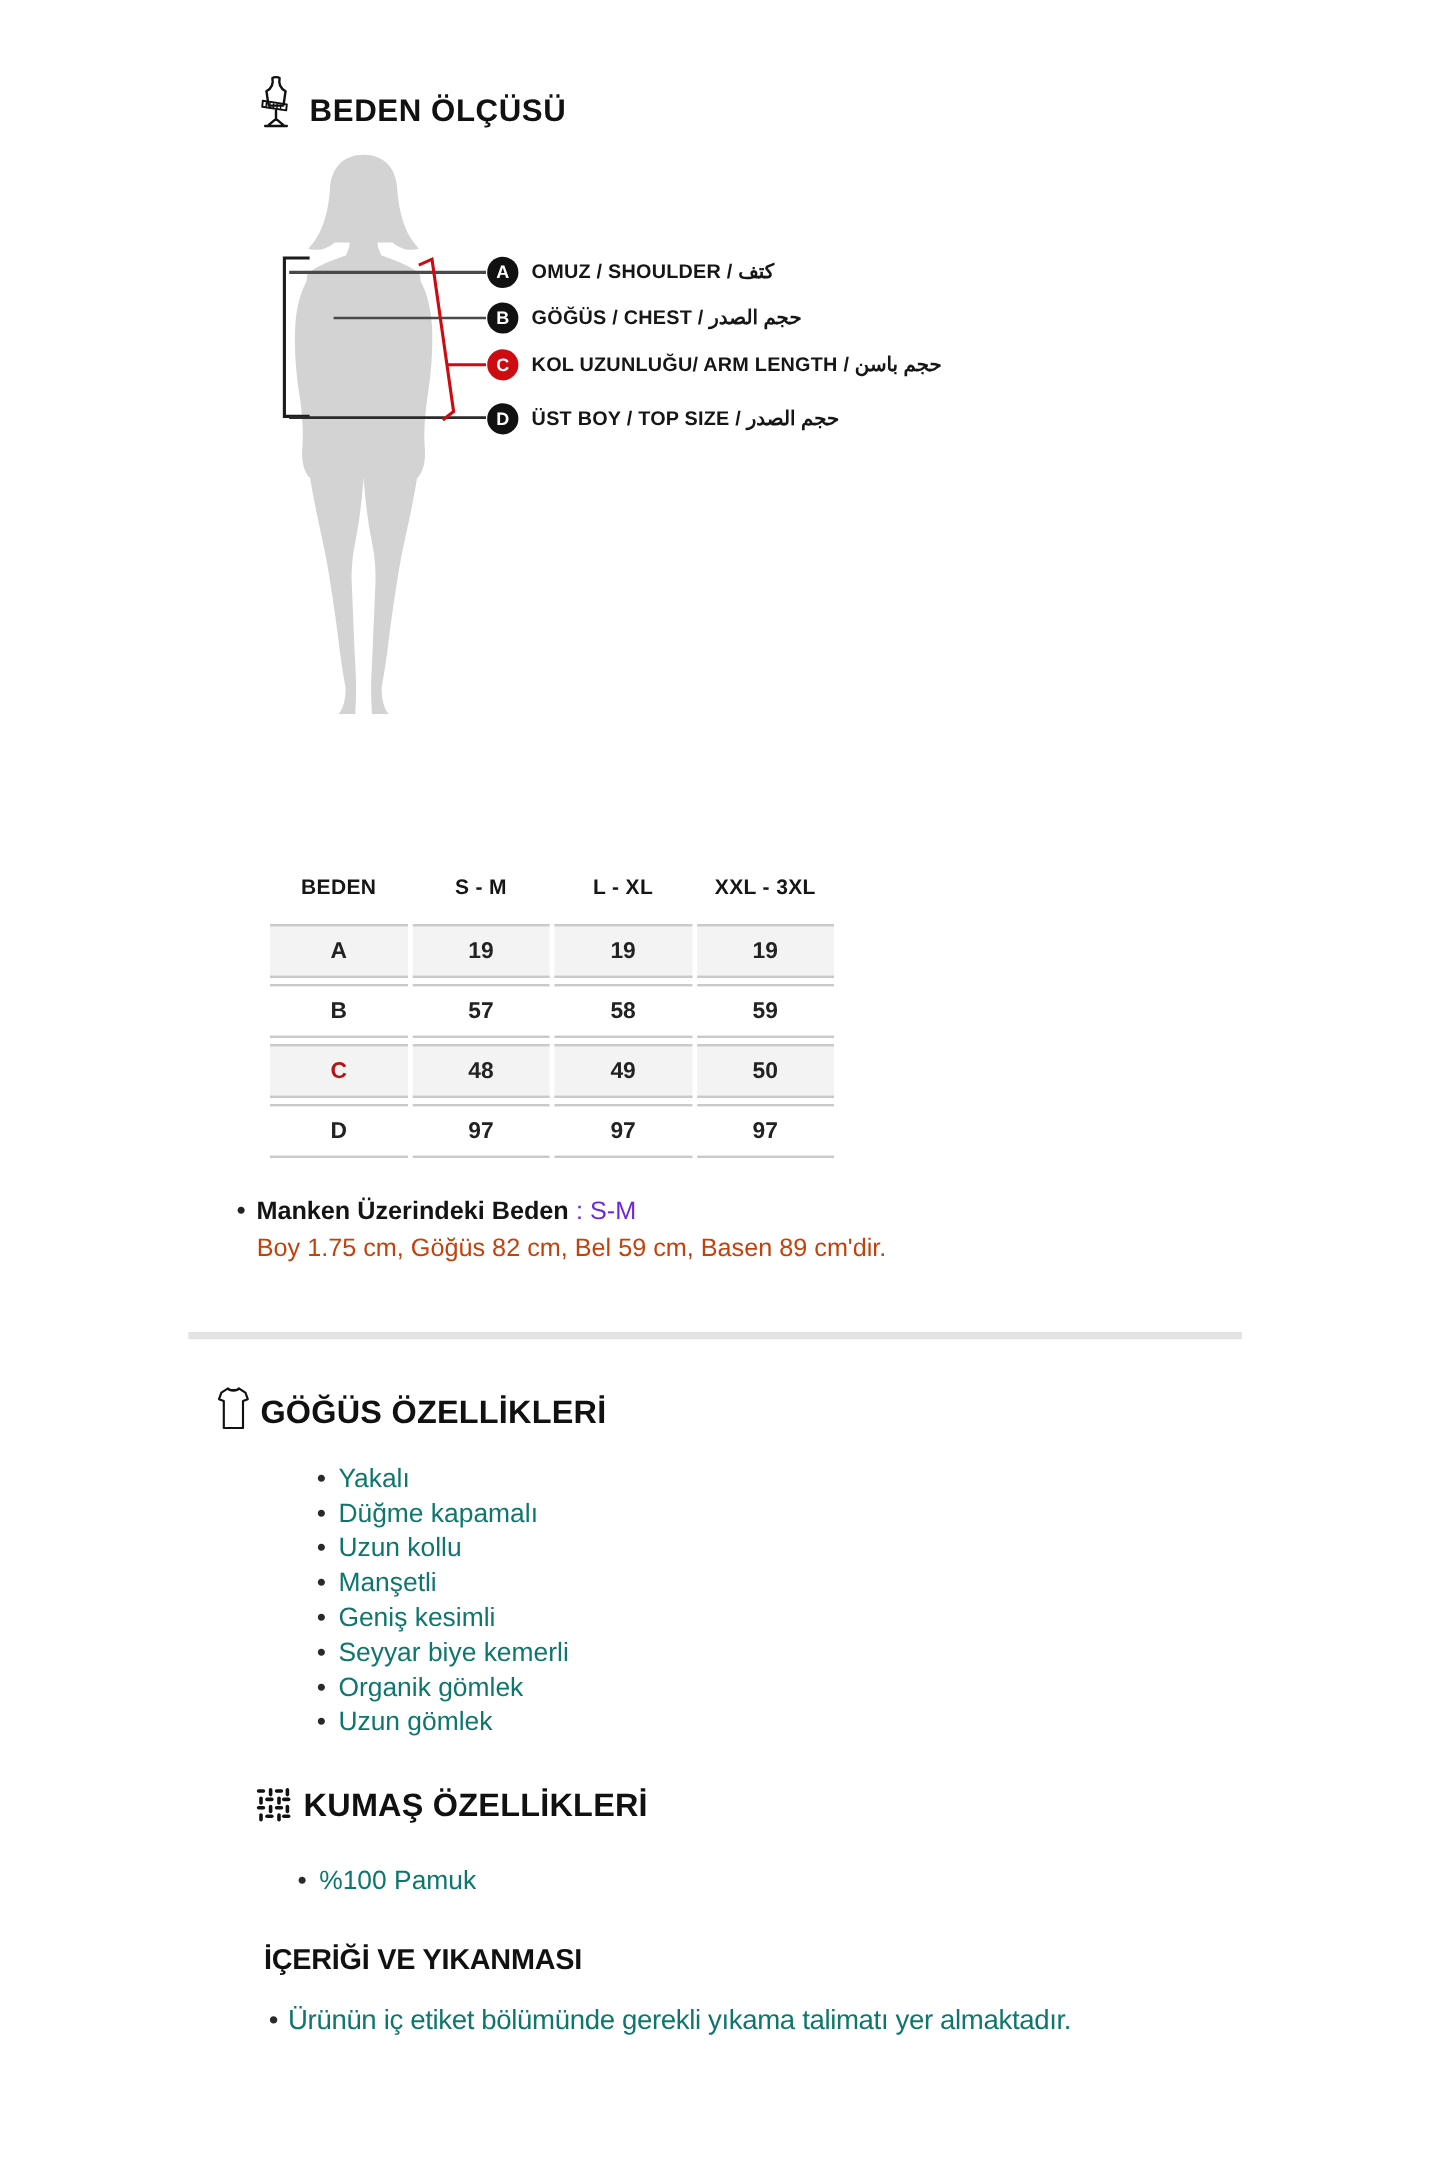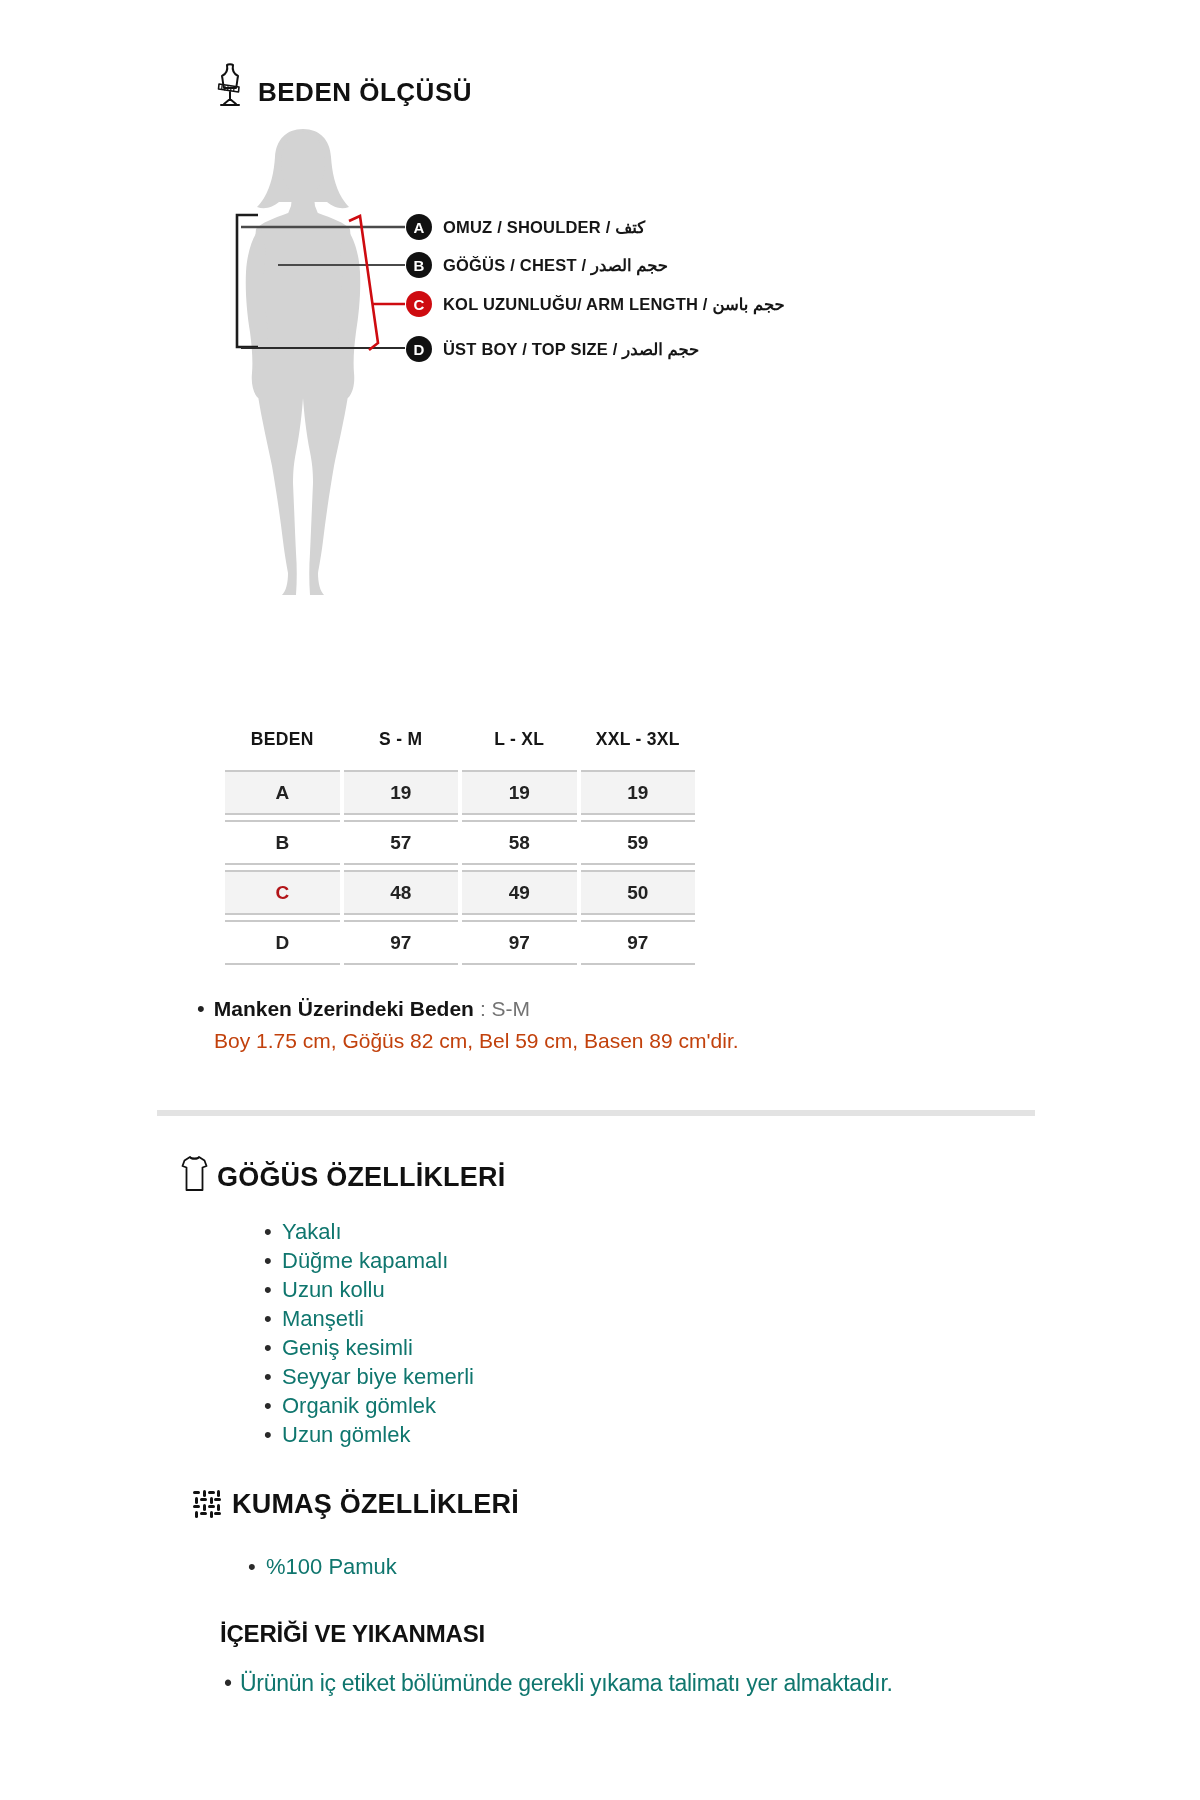--- a/index.html
+++ b/index.html
@@ -31,21 +31,21 @@
   .tcell{height:41px;display:flex;align-items:center;justify-content:center;
     font-weight:600;font-size:19px;color:#222;
     border-top:2px solid #c9c9c9;border-bottom:2px solid #c9c9c9;background:#fff;}
   .trow.alt .tcell{background:#f3f3f3;}
   .tcell.redkey{color:#b21418;}
   
   .note{position:absolute;left:197px;top:996px;font-size:21px;color:#222;}
   .note .l1{display:flex;align-items:baseline;}
   .note .dot{font-size:22px;margin-right:9px;}
   .note .bld{font-weight:800;color:#141414;}
-  .note .val{font-weight:400;color:#737373;margin-left:6px;}
+  .note .val{font-weight:400;color:#6d28d9;margin-left:6px;}
   .note .l2{margin-left:17px;margin-top:7px;color:#c2410c;}
   .divider{position:absolute;left:157px;top:1110px;width:878px;height:6px;background:#e3e3e3;}
   ul.blist{list-style:none;margin:0;padding:0;position:absolute;}
   ul.blist li{position:relative;padding-left:18px;font-size:22px;line-height:29px;color:#0f766e;}
   ul.blist li::before{content:"\2022";position:absolute;left:0;top:0;color:#2a2a2a;}
   ul.features{left:264px;top:1217px;}
   ul.fabric{left:248px;top:1552px;}
   ul.care{left:224px;top:1668px;max-width:800px;}
   ul.care li{font-size:23px;line-height:31px;letter-spacing:-.3px;padding-left:16px;}
 </style>
@@ -171,21 +171,21 @@
     <li>Yakalı</li>
     <li>Düğme kapamalı</li>
     <li>Uzun kollu</li>
     <li>Manşetli</li>
     <li>Geniş kesimli</li>
     <li>Seyyar biye kemerli</li>
     <li>Organik gömlek</li>
     <li>Uzun gömlek</li>
   </ul>
 
-  <div class="sec-head h-mid" style="left:191px;top:1488px;">
+  <div class="sec-head h-mid" style="left:212px;top:1488px;">
     <span>
       <svg class="icon-svg" width="32" height="32" viewBox="0 0 32 32" fill="#111">
         <rect x="2" y="3" width="7" height="3" rx="1.5"></rect>
           <rect x="12" y="2" width="3" height="7" rx="1.5"></rect>
           <rect x="17" y="3" width="7" height="3" rx="1.5"></rect>
           <rect x="26" y="2" width="3" height="7" rx="1.5"></rect>
         <rect x="4" y="9" width="3" height="7" rx="1.5"></rect>
           <rect x="9" y="10" width="7" height="3" rx="1.5"></rect>
           <rect x="19" y="9" width="3" height="7" rx="1.5"></rect>
           <rect x="23" y="10" width="7" height="3" rx="1.5"></rect>

